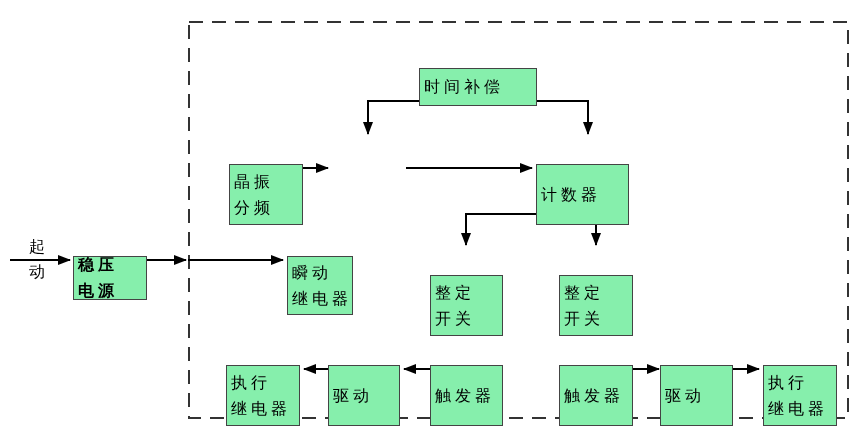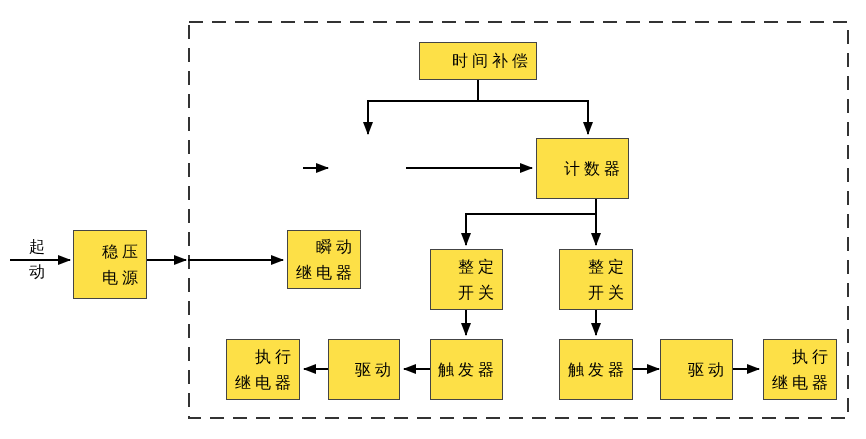--- a/index.html
+++ b/index.html
@@ -13,31 +13,32 @@
   }
   .connector-layer {
     position: absolute;
     left: 0; top: 0;
     width: 866px; height: 439px;
     pointer-events: none;
   }
   .box {
     position: absolute;
     box-sizing: border-box;
-    background: #fde047;
+    background: #86efac;
     border: 1.5px solid #444444;
     display: flex;
     flex-direction: column;
-    align-items: flex-end;
+    align-items: flex-start;
     justify-content: center;
     text-align: center;
     color: #000000;
     font-size: 16px;
     letter-spacing: 4px;
     line-height: 26px;
+    margin-top: 26px;
   }
   .box .ln { display: block; white-space: nowrap; text-indent: 4px; margin-right: 4px; }
   .floating-label {
     position: absolute;
     display: flex;
     flex-direction: column;
     align-items: center;
     text-align: center;
     color: #000000;
     font-size: 16px;
@@ -91,32 +92,36 @@
 
   <div class="floating-label" style="left:16px; top:234px; width:44px;">
     <span class="ln">起</span>
     <span class="ln">动</span>
   </div>
 
   <div class="box" style="left:419px; top:42px; width:118px; height:38px;">
     <span class="ln">时间补偿</span>
   </div>
 
+  <div class="box" style="left:229px; top:138px; width:74px; height:61px;">
+    <span class="ln">晶振</span>
+    <span class="ln">分频</span>
+  </div>
 
 
   <div class="box" style="left:536px; top:138px; width:93px; height:61px;">
     <span class="ln">计数器</span>
   </div>
 
-  <div class="box" style="left:73px; top:230px; width:74px; height:69px;">
+  <div class="box" style="left:73px; top:230px; width:74px; height:44px;font-weight:bold;">
     <span class="ln">稳压</span>
     <span class="ln">电源</span>
   </div>
 
-  <div class="box" style="left:287px; top:230px; width:74px; height:59px;">
+  <div class="box" style="left:287px; top:230px; width:66px; height:59px;">
     <span class="ln">瞬动</span>
     <span class="ln">继电器</span>
   </div>
 
   <div class="box" style="left:430px; top:249px; width:73px; height:61px;">
     <span class="ln">整定</span>
     <span class="ln">开关</span>
   </div>
 
   <div class="box" style="left:559px; top:249px; width:74px; height:61px;">

